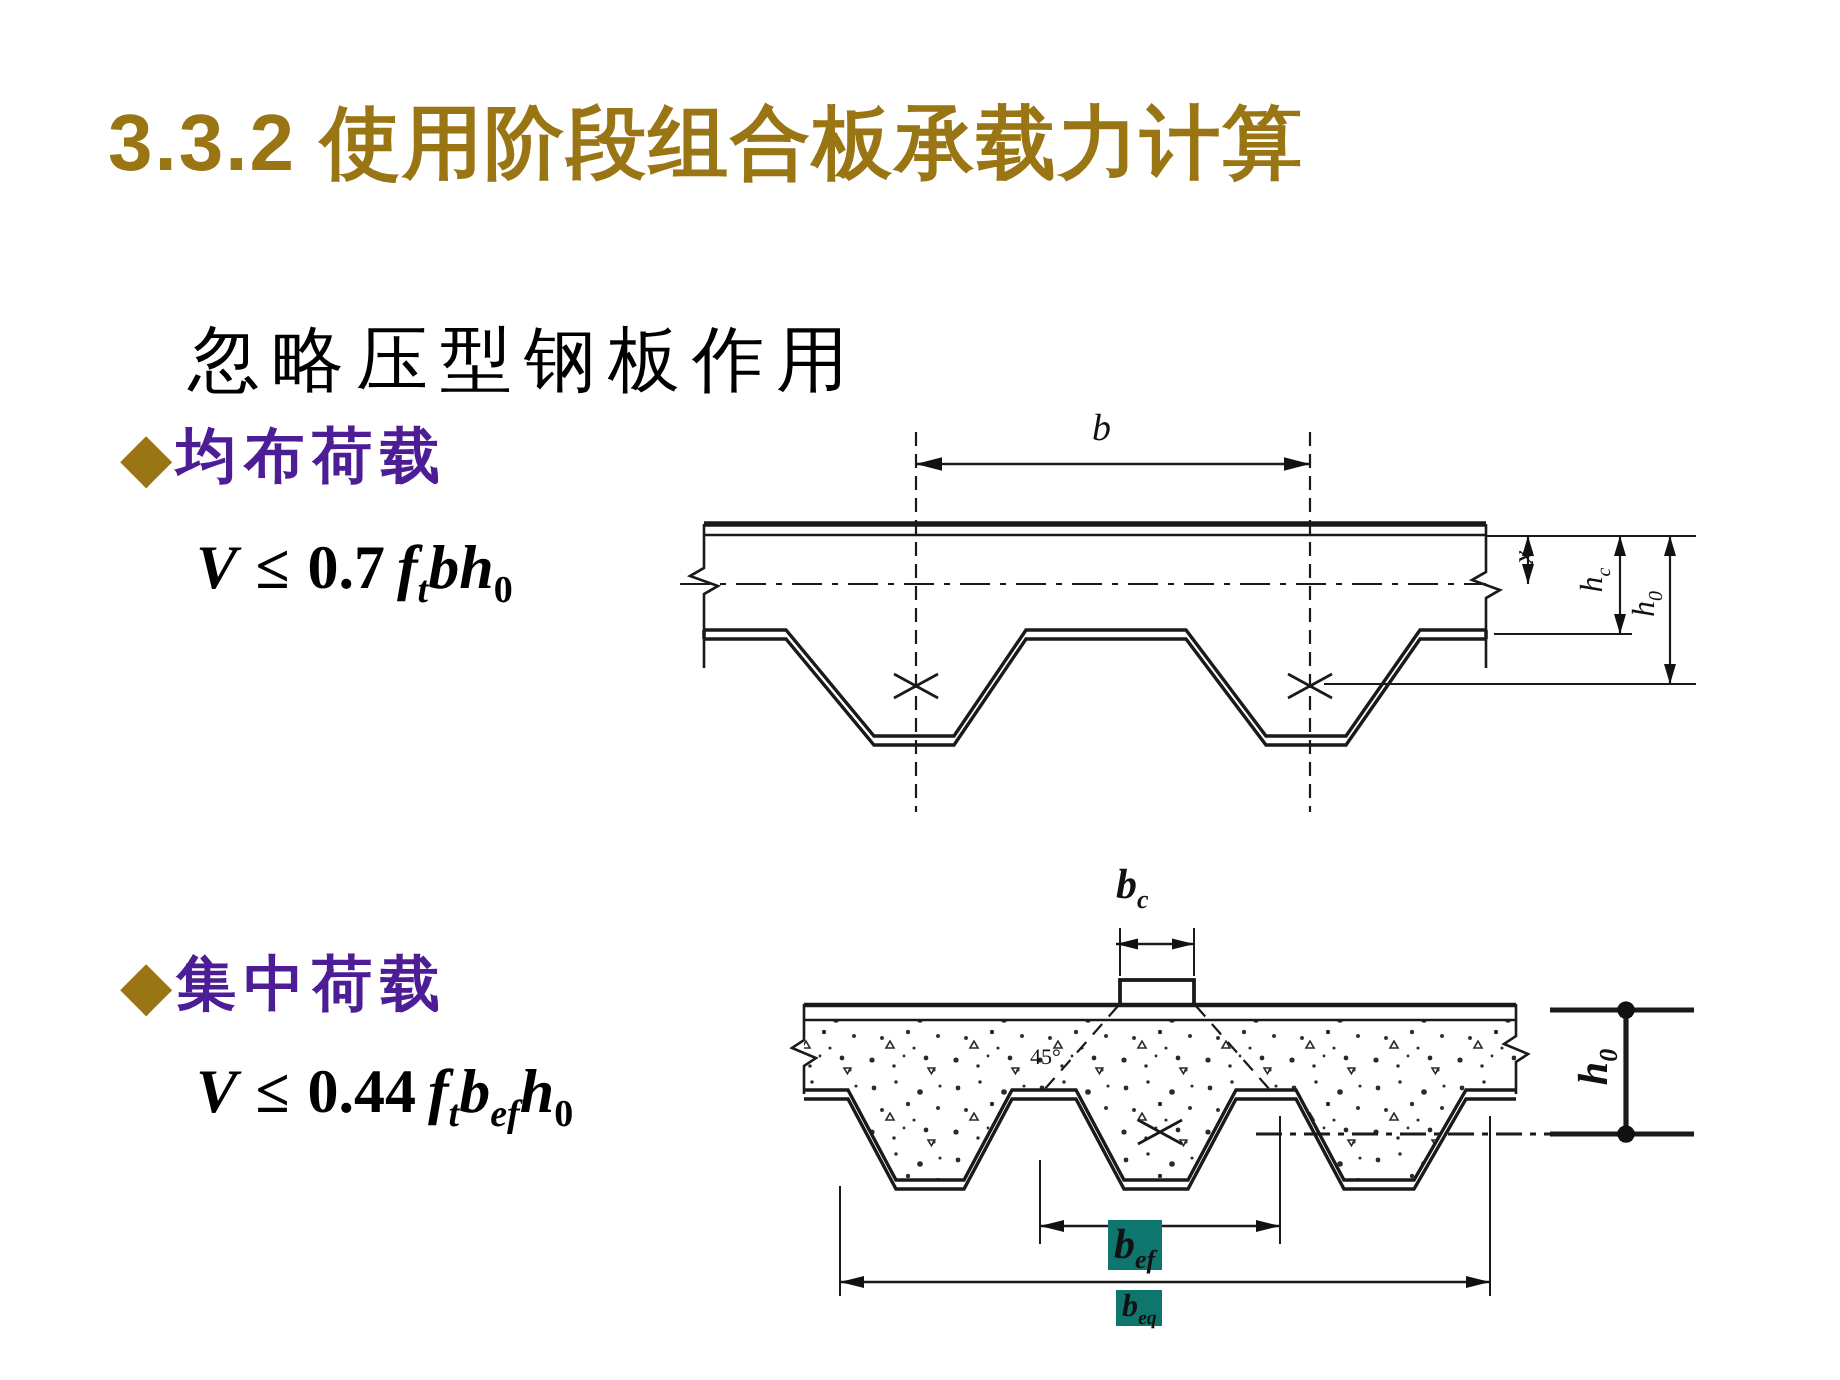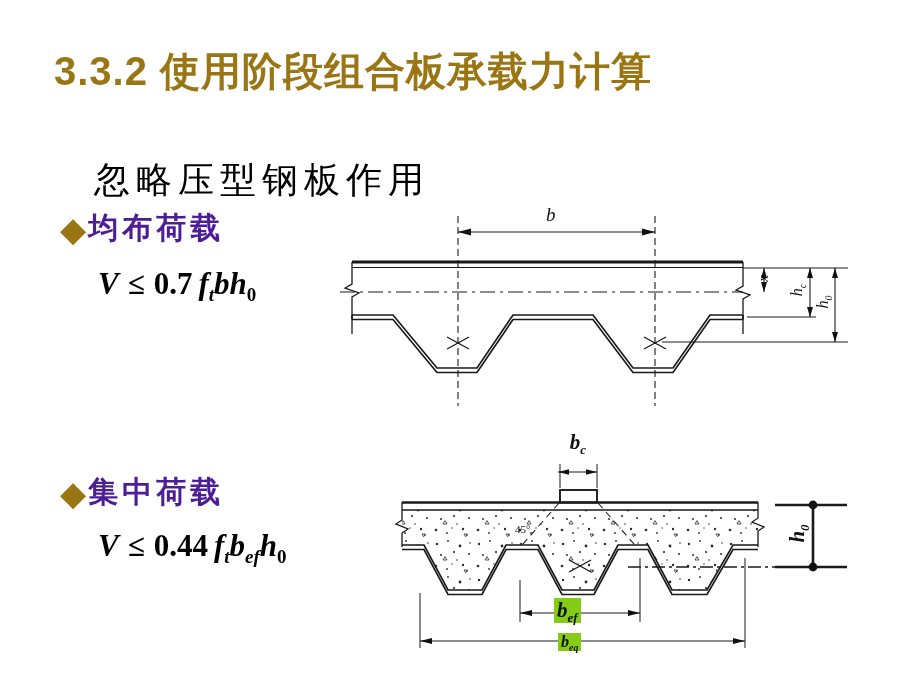--- a/index.html
+++ b/index.html
@@ -33,30 +33,30 @@
   .diagram{position:absolute;}
   #diag1{left:340px;top:196px;width:575px;height:245px;}
   #diag2{left:390px;top:430px;width:530px;height:250px;}
   .diagram svg{position:absolute;left:0;top:0;}
 
   .dlabel{position:absolute;font-family:"Liberation Serif","DejaVu Serif",serif;
           font-style:italic;color:#111;white-space:nowrap;}
   .dlabel sub{font-size:0.62em;line-height:0;}
   .vlabel{transform:rotate(-90deg);transform-origin:center center;}
   .bold-lab{font-weight:bold;}
-  .bglab{background:#84cc16;padding:0 3px;}
+  .bglab{background:#0f766e;padding:0 3px;margin-top:12px;}
 
   
   #d1-b   {left:206px;top:8px;font-size:19px;}
   #d1-x   {left:412px;top:74px;font-size:15px;width:22px;text-align:center;}
   #d1-hc  {left:444px;top:85px;font-size:16px;width:26px;text-align:center;}
   #d1-h0  {left:470px;top:97px;font-size:16px;width:26px;text-align:center;}
 
   
-  #d2-bc  {left:168px;top:0px;font-size:21px;width:40px;text-align:center;}
+  #d2-bc  {left:168px;top:0px;font-size:21px;width:40px;}
   #d2-45  {left:125px;top:93px;font-size:11px;font-style:normal;}
   #d2-h0  {left:392px;top:91px;font-size:21px;width:30px;text-align:center;}
   #d2-bef {left:164px;top:168px;font-size:21px;}
   #d2-beq {left:168px;top:203px;font-size:16px;}
 </style>
 </head>
 <body>
 
 <div id="slide">
 

